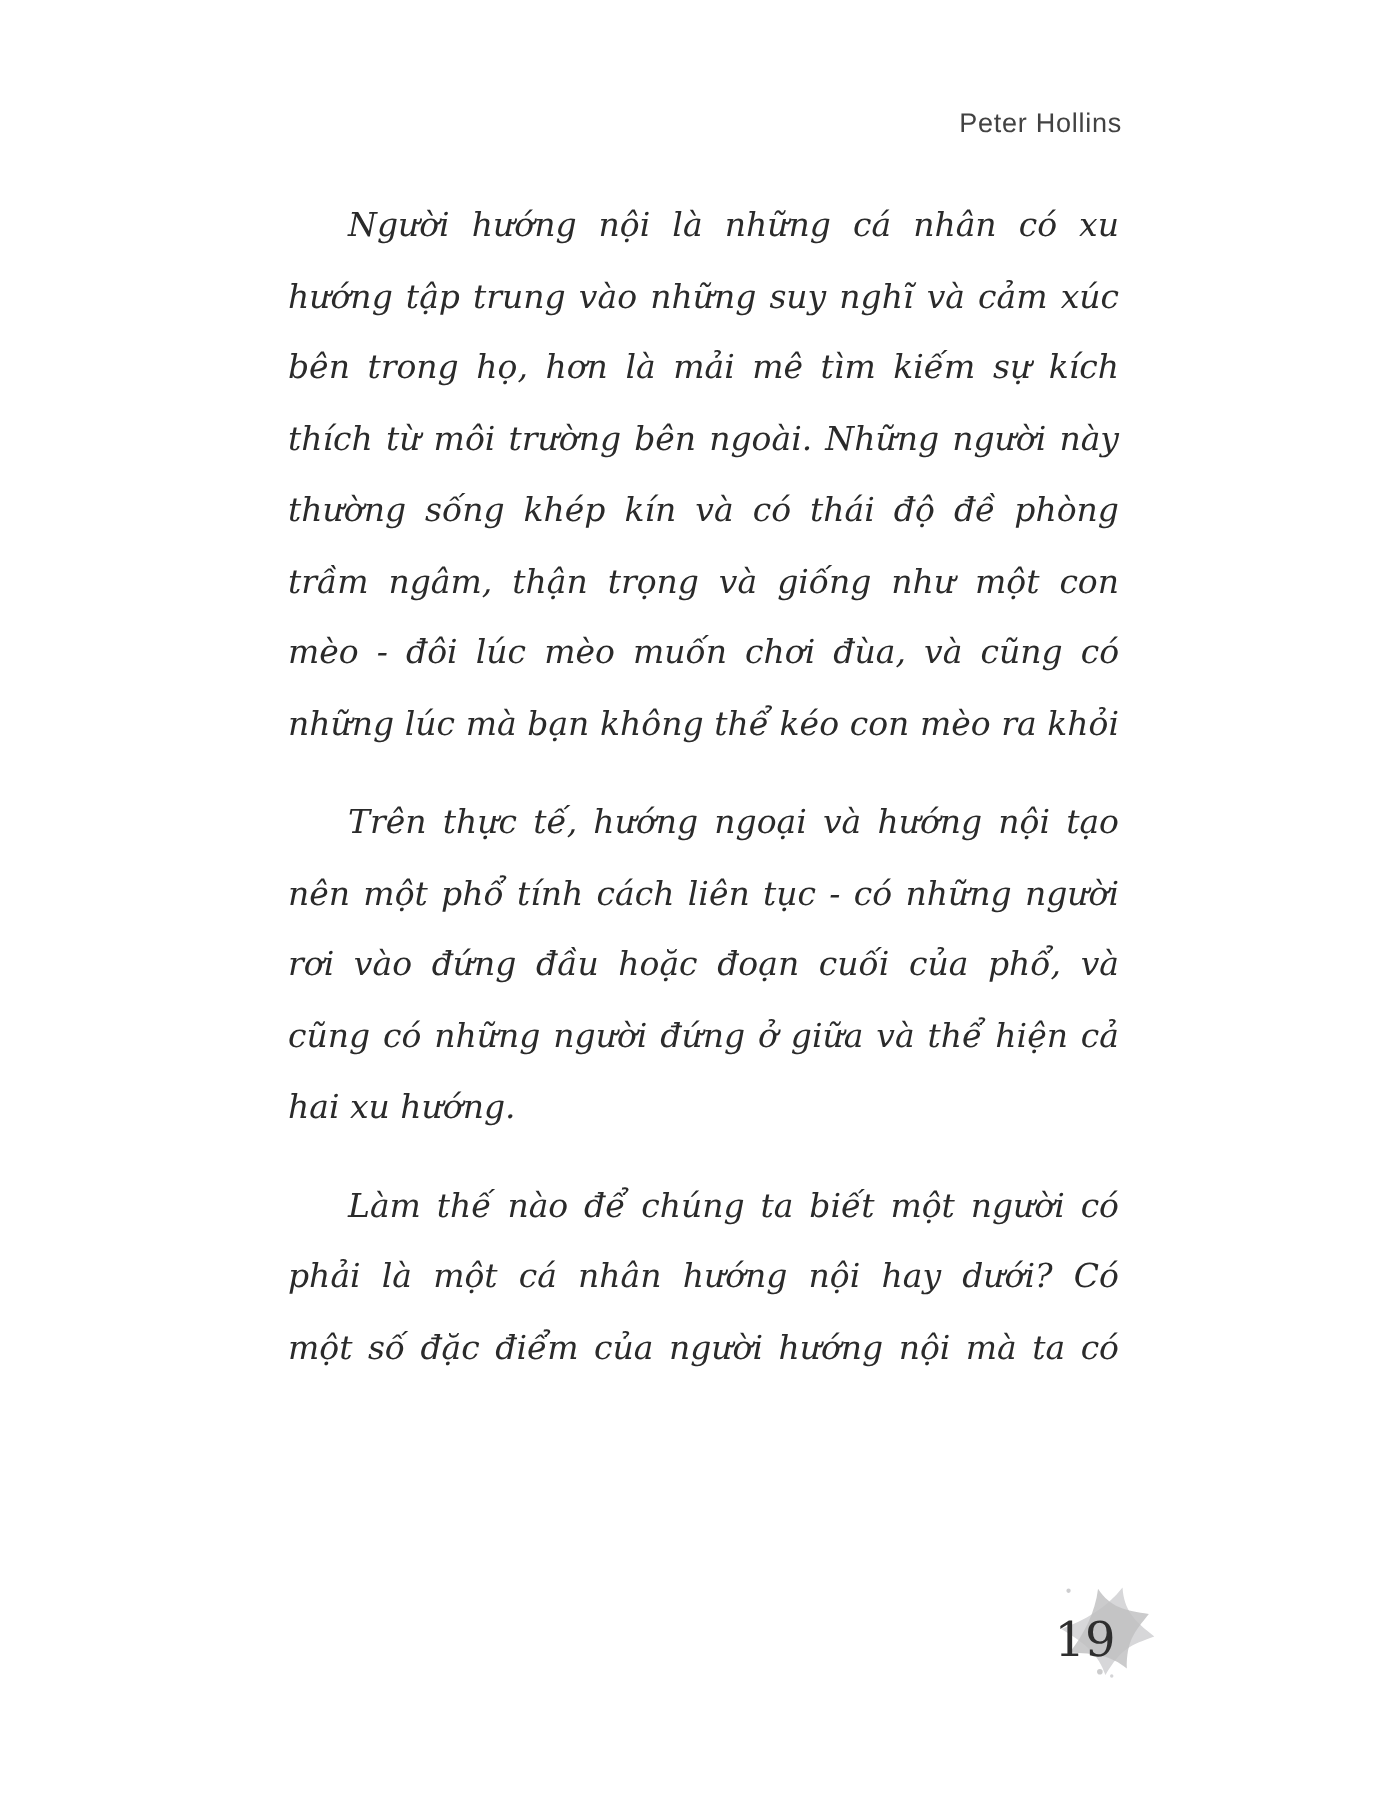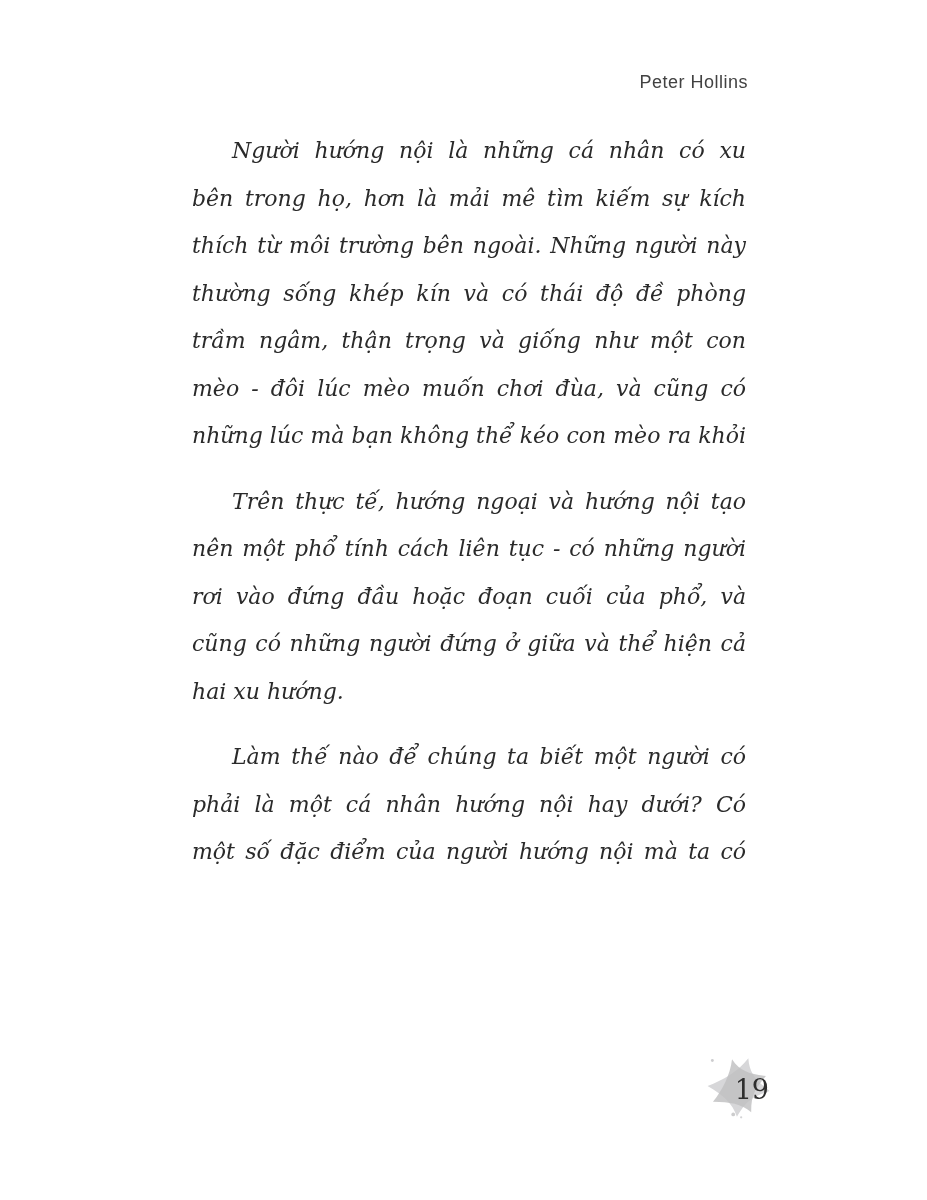--- a/index.html
+++ b/index.html
@@ -60,38 +60,39 @@
   .page-number-badge svg {
     position: absolute;
     left: 0;
     top: 0;
   }
   .page-number {
     position: absolute;
     left: 0;
     top: 20px;
     width: 66px;
-    text-align: right;
+    text-align: left;
     font-family: "DejaVu Serif", "Liberation Serif", serif;
-    font-size: 27px;
+    font-size: 32px;
     color: #2e2e2e;
   }
 </style>
 </head>
 <body>
 
 <div class="page">
 
   <div class="running-header">
     <span>Peter Hollins</span>
   </div>
 
   <div class="text-block">
       <div class="para">
         <div class="line first">Người hướng nội là những cá nhân có xu</div>
+        <div class="line">hướng tập trung vào những suy nghĩ và cảm xúc</div>
         <div class="line">bên trong họ, hơn là mải mê tìm kiếm sự kích</div>
         <div class="line">thích từ môi trường bên ngoài. Những người này</div>
         <div class="line">thường sống khép kín và có thái độ đề phòng</div>
         <div class="line">trầm ngâm, thận trọng và giống như một con</div>
         <div class="line">mèo - đôi lúc mèo muốn chơi đùa, và cũng có</div>
         <div class="line">những lúc mà bạn không thể kéo con mèo ra khỏi</div>
       </div>
       <div class="para">
         <div class="line first">Trên thực tế, hướng ngoại và hướng nội tạo</div>
         <div class="line">nên một phổ tính cách liên tục - có những người</div>

